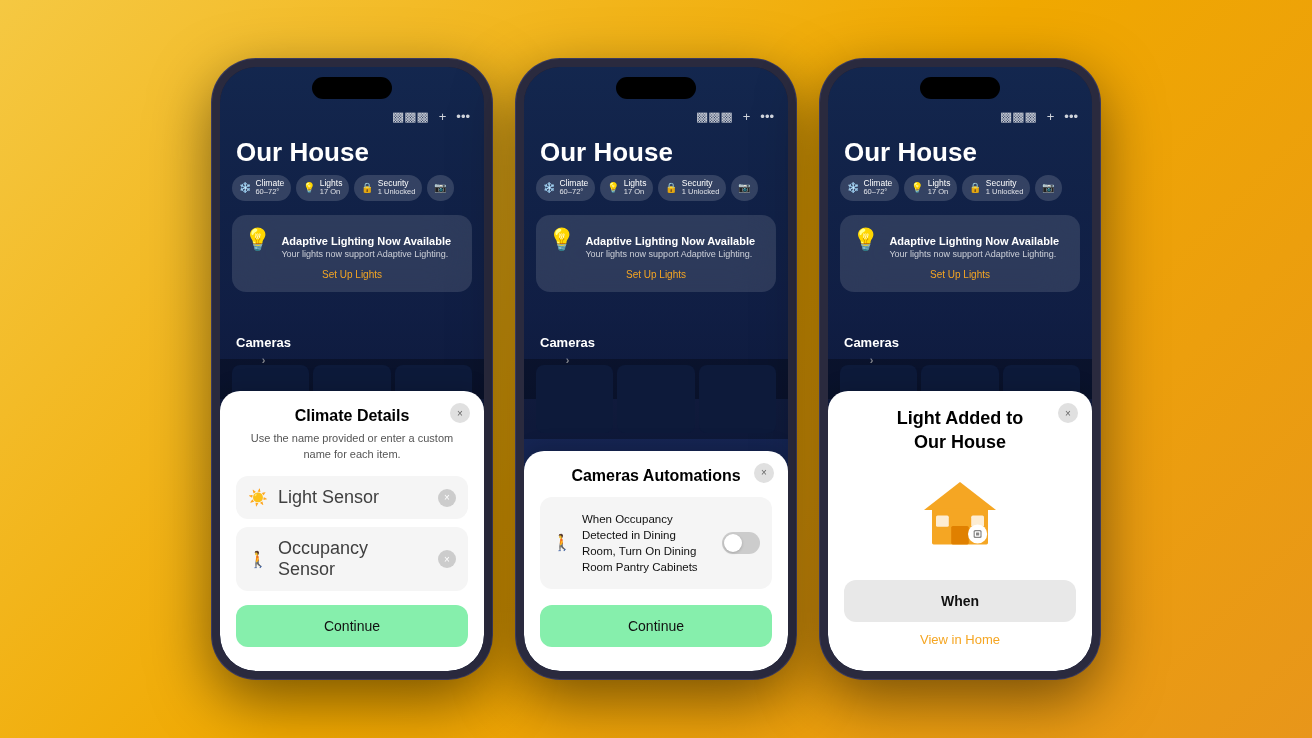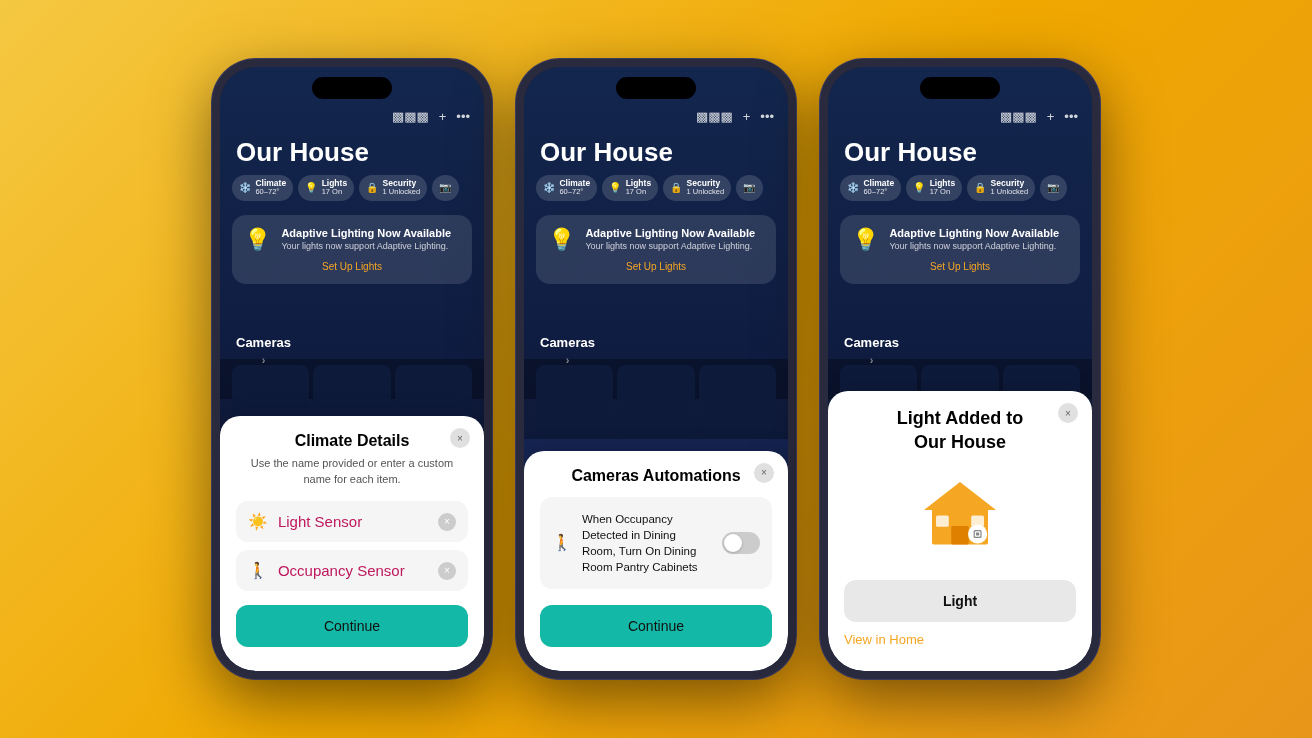--- a/index.html
+++ b/index.html
@@ -131,21 +131,21 @@
     .chip-icon {
       font-size: 10px;
     }
 
     .chip-text {
       display: flex;
       flex-direction: column;
       line-height: 1.1;
     }
 
-    .chip-label { font-weight: 700; font-size: 8.5px; }
+    .chip-label { font-weight: 400; font-size: 8.5px; }
     .chip-value { font-size: 7.5px; opacity: 0.85; }
 
     
     .adaptive-card {
       position: absolute;
       top: 148px;
       left: 12px; right: 12px;
       background: rgba(255,255,255,0.12);
       backdrop-filter: blur(20px);
       border-radius: 14px;
@@ -162,20 +162,21 @@
       gap: 10px;
     }
 
     .adaptive-icon {
       font-size: 22px;
       flex-shrink: 0;
     }
 
     .adaptive-text {
       flex: 1;
+      margin-top: 8px;
     }
 
     .adaptive-title {
       color: white;
       font-size: 11px;
       font-weight: 600;
       margin-bottom: 2px;
     }
 
     .adaptive-desc {
@@ -285,41 +286,41 @@
       margin-bottom: 8px;
     }
 
     .sensor-icon {
       font-size: 16px;
       flex-shrink: 0;
     }
 
     .sensor-label {
       flex: 1;
-      font-size: 15px;
+      font-size: 18px;
       font-weight: 500;
-      color: #be185d;
+      color: #404040;
     }
 
     .sensor-clear {
       width: 18px;
       height: 18px;
       background: #ccc;
       border-radius: 50%;
       display: flex;
       align-items: center;
       justify-content: center;
       font-size: 10px;
       color: #fff;
     }
 
     
     .continue-btn {
       width: 100%;
-      background: #14b8a6;
+      background: #86efac;
       border: none;
       border-radius: 12px;
       padding: 13px;
       font-size: 14px;
       font-weight: 500;
       color: #111;
       cursor: pointer;
       margin-top: 6px;
     }
 
@@ -332,21 +333,21 @@
       padding: 13px;
       font-size: 14px;
       font-weight: 600;
       color: #111;
       cursor: pointer;
       margin-top: 6px;
     }
 
     
     .view-home-link {
-      text-align: left;
+      text-align: center;
       color: #f5a623;
       font-size: 13px;
       font-weight: 500;
       margin-top: 10px;
     }
 
     
     .automation-item {
       background: #f5f5f5;
       border-radius: 12px;
@@ -664,18 +665,18 @@
             <rect x="20" y="52" width="16" height="14" fill="#fff" rx="2" opacity="0.8"></rect>
             <rect x="64" y="52" width="16" height="14" fill="#fff" rx="2" opacity="0.8"></rect>
 
             <circle cx="72" cy="75" r="12" fill="white"></circle>
             <rect x="67" y="70" width="10" height="10" rx="2" fill="#888"></rect>
             <rect x="68.5" y="71.5" width="7" height="7" rx="1" fill="white"></rect>
             <rect x="70" y="73" width="4" height="4" rx="0.5" fill="#888"></rect>
           </svg>
         </div>
 
-        <button class="done-btn">Light</button>
+        <button class="done-btn">When</button>
         <div class="view-home-link">View in Home</div>
       </div>
     </div>
   </div>
 </div>
 
 </body></html>

